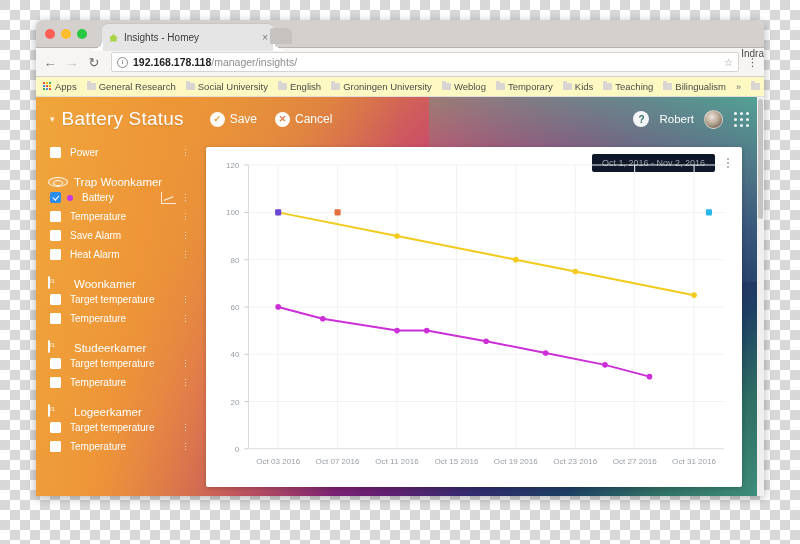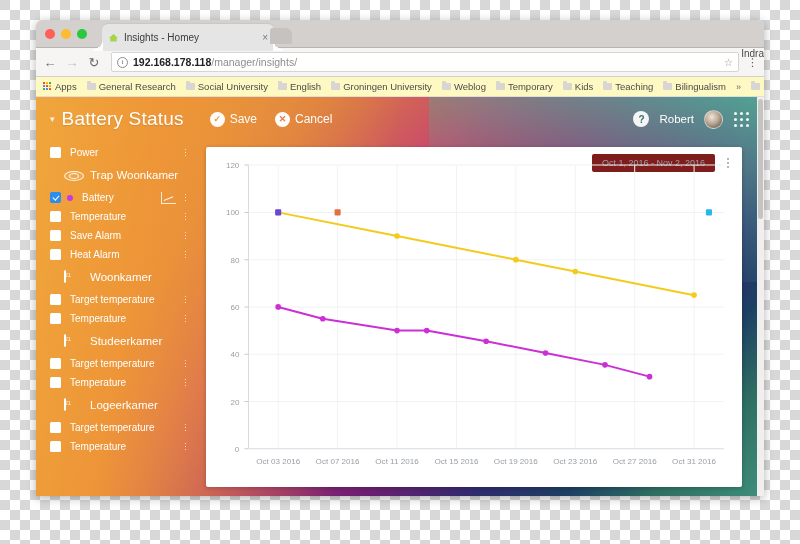--- a/index.html
+++ b/index.html
@@ -186,21 +186,21 @@
 
   
   .body-row{position:relative;z-index:5;display:flex;height:358px;}
 
   
   .sidebar{
     width:162px;flex:0 0 162px;padding-top:2px;overflow:hidden;
     font-size:10px;color:#ffffff;
   }
   .s-row{display:flex;align-items:center;height:19px;padding:0 8px 0 14px;}
-  .s-row.group{height:26px;padding-left:28px;}
+  .s-row.group{height:26px;padding-left:12px;align-items:flex-end;}
   .chk{
     width:9px;height:9px;border-radius:1.5px;background:#ffffff;
     border:1px solid rgba(255,255,255,.85);flex:0 0 auto;
   }
   .chk.on{background:#2a8df0;border-color:#2a8df0;position:relative;}
   .chk.on:after{
     content:"";position:absolute;left:2.5px;top:.5px;width:2.5px;height:5px;
     border:solid #fff;border-width:0 1.5px 1.5px 0;transform:rotate(42deg);
   }
   .swatch{width:6px;height:6px;border-radius:50%;margin-left:6px;flex:0 0 auto;}
@@ -254,21 +254,21 @@
 
   
   .panel{
     flex:1 1 auto;margin:6px 22px 12px 8px;background:#ffffff;border-radius:2px;
     box-shadow:0 1px 4px rgba(0,0,0,.22);position:relative;overflow:hidden;
   }
   .range-row{
     position:absolute;right:8px;top:7px;display:flex;align-items:center;gap:6px;
   }
   .range-pill{
-    background:#7f1d1d;border-radius:2px;padding:4px 10px;font-size:9px;
+    background:#0f172a;border-radius:2px;padding:4px 10px;font-size:9px;
     color:#9aa0a6;white-space:nowrap;
   }
   .panel-kebab{
     width:13px;height:18px;display:flex;flex-direction:column;align-items:center;
     justify-content:center;gap:2px;
   }
   .panel-kebab i{width:2px;height:2px;background:#9aa0a6;border-radius:50%;}
 
   .plot{position:absolute;left:0;top:0;width:100%;height:100%;}
   .ylab,.xlab{font-size:8px;fill:#9aa0a6;font-family:"Liberation Sans",sans-serif;}

